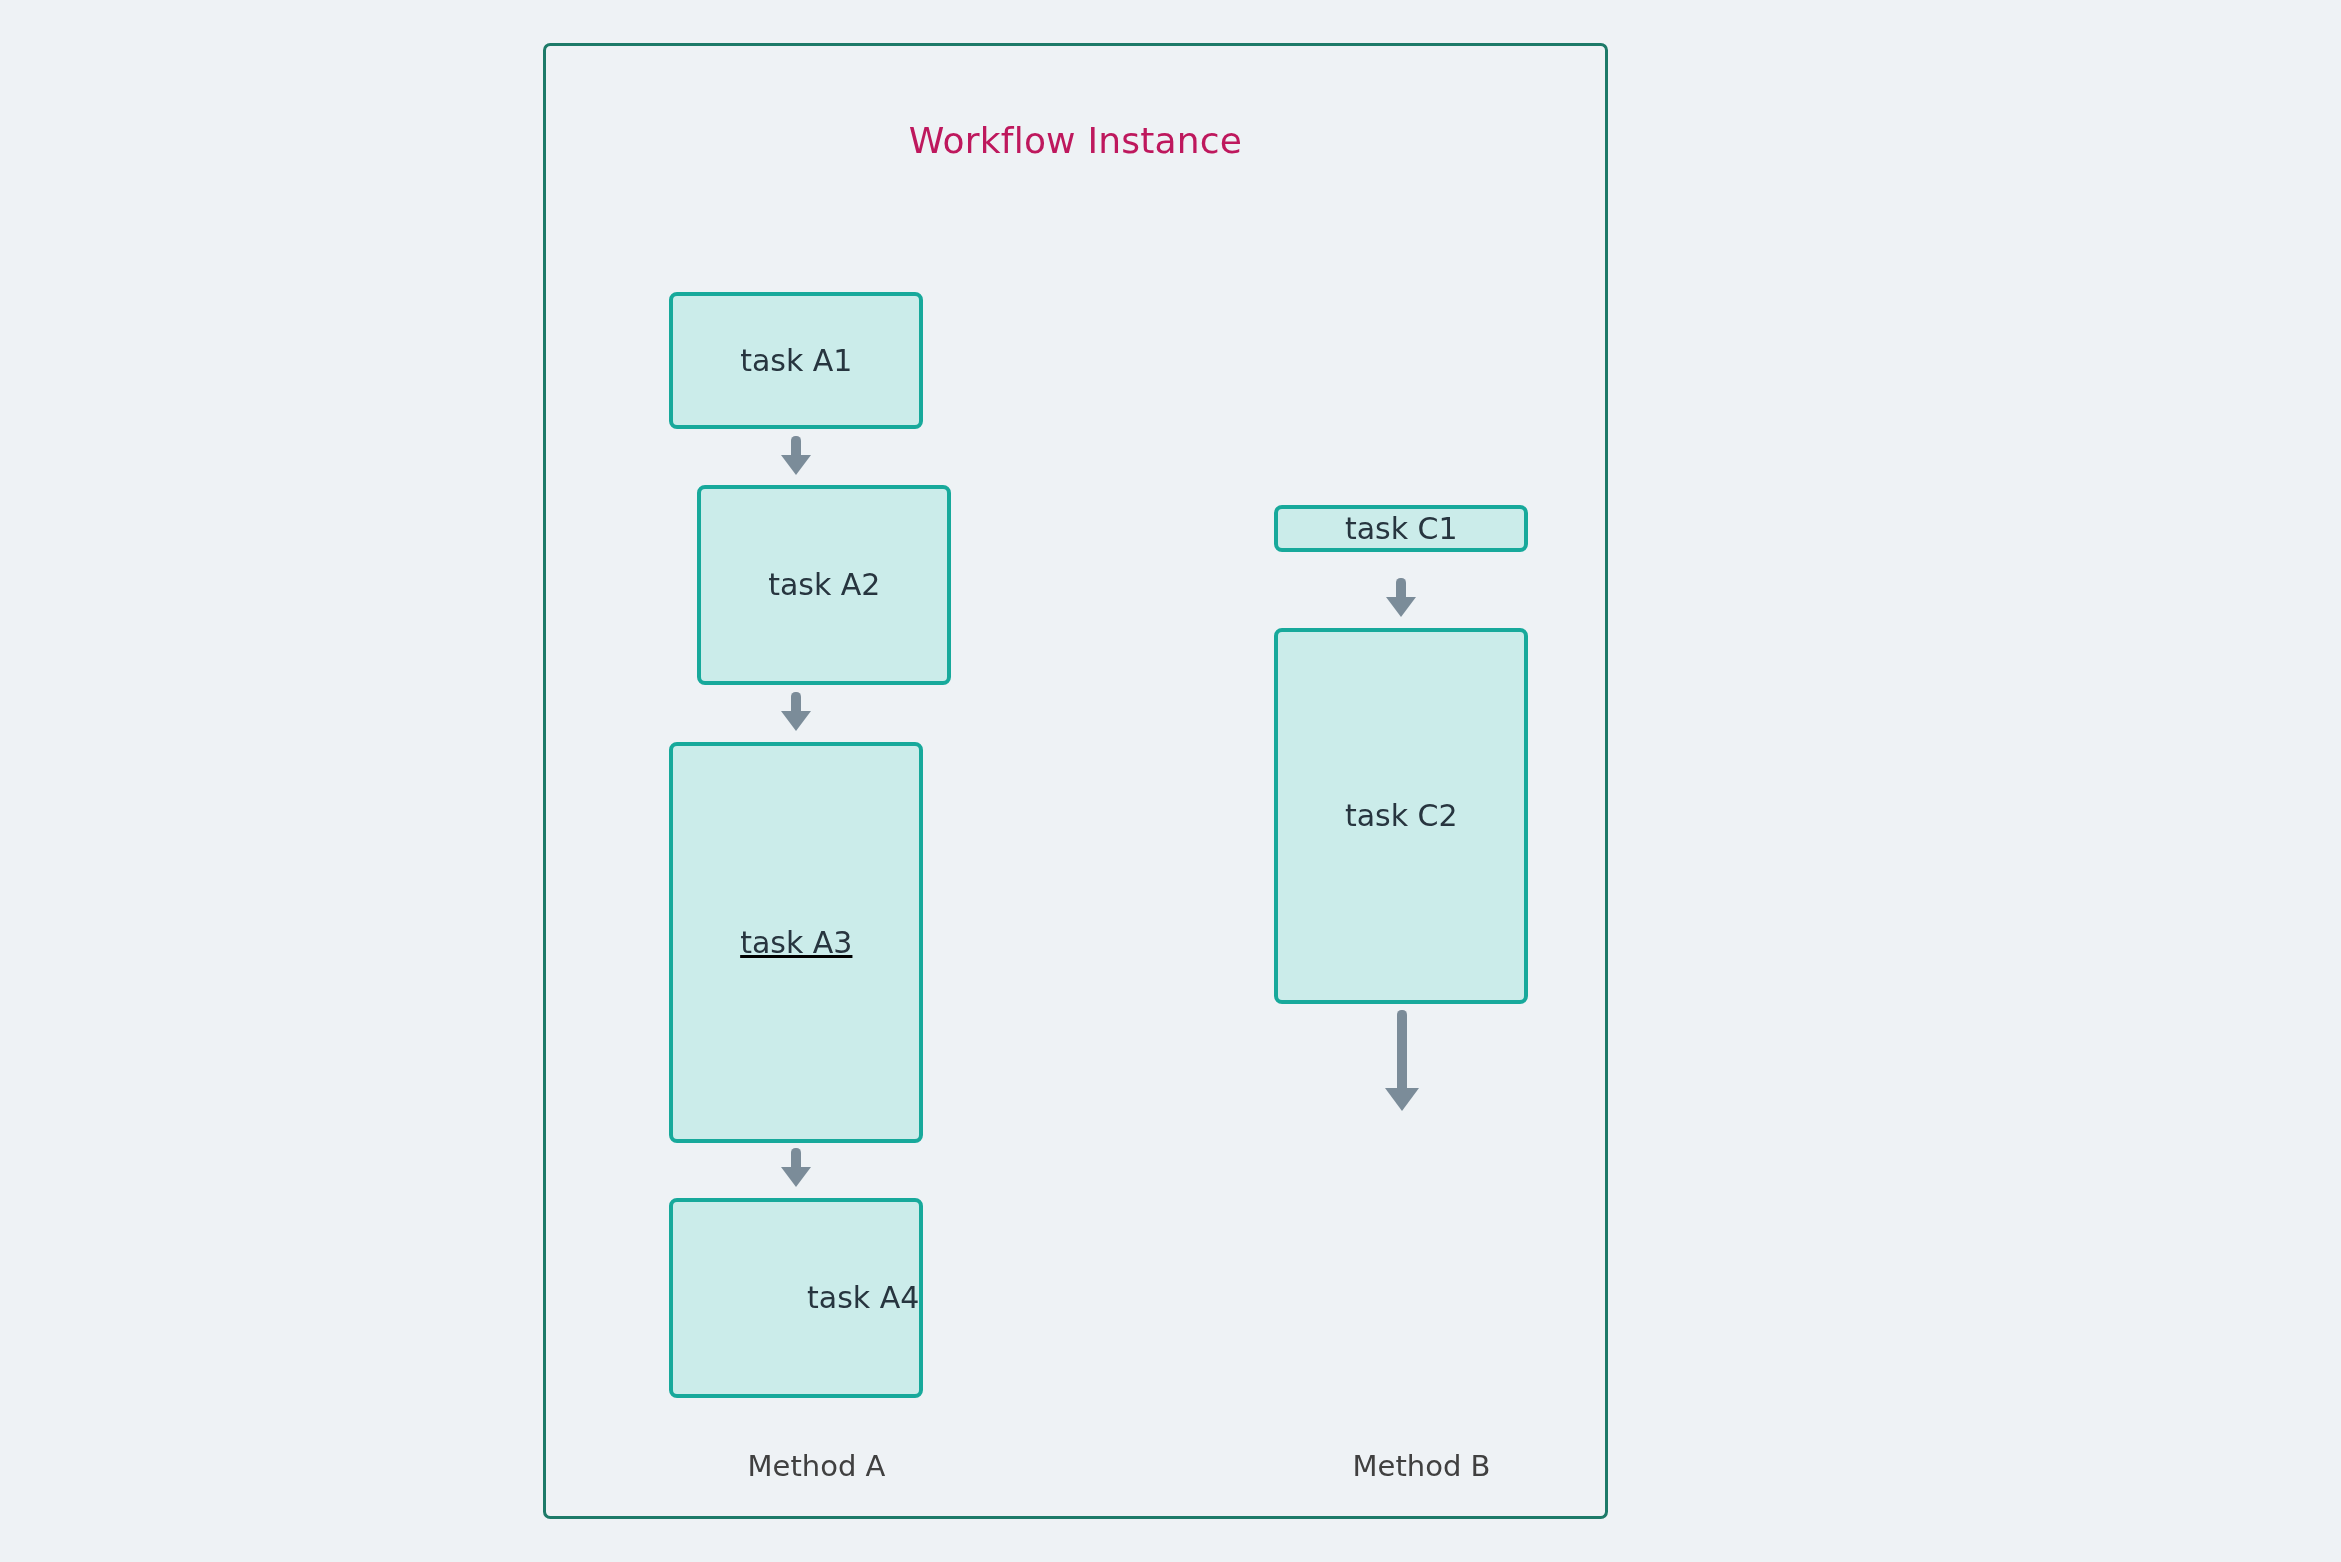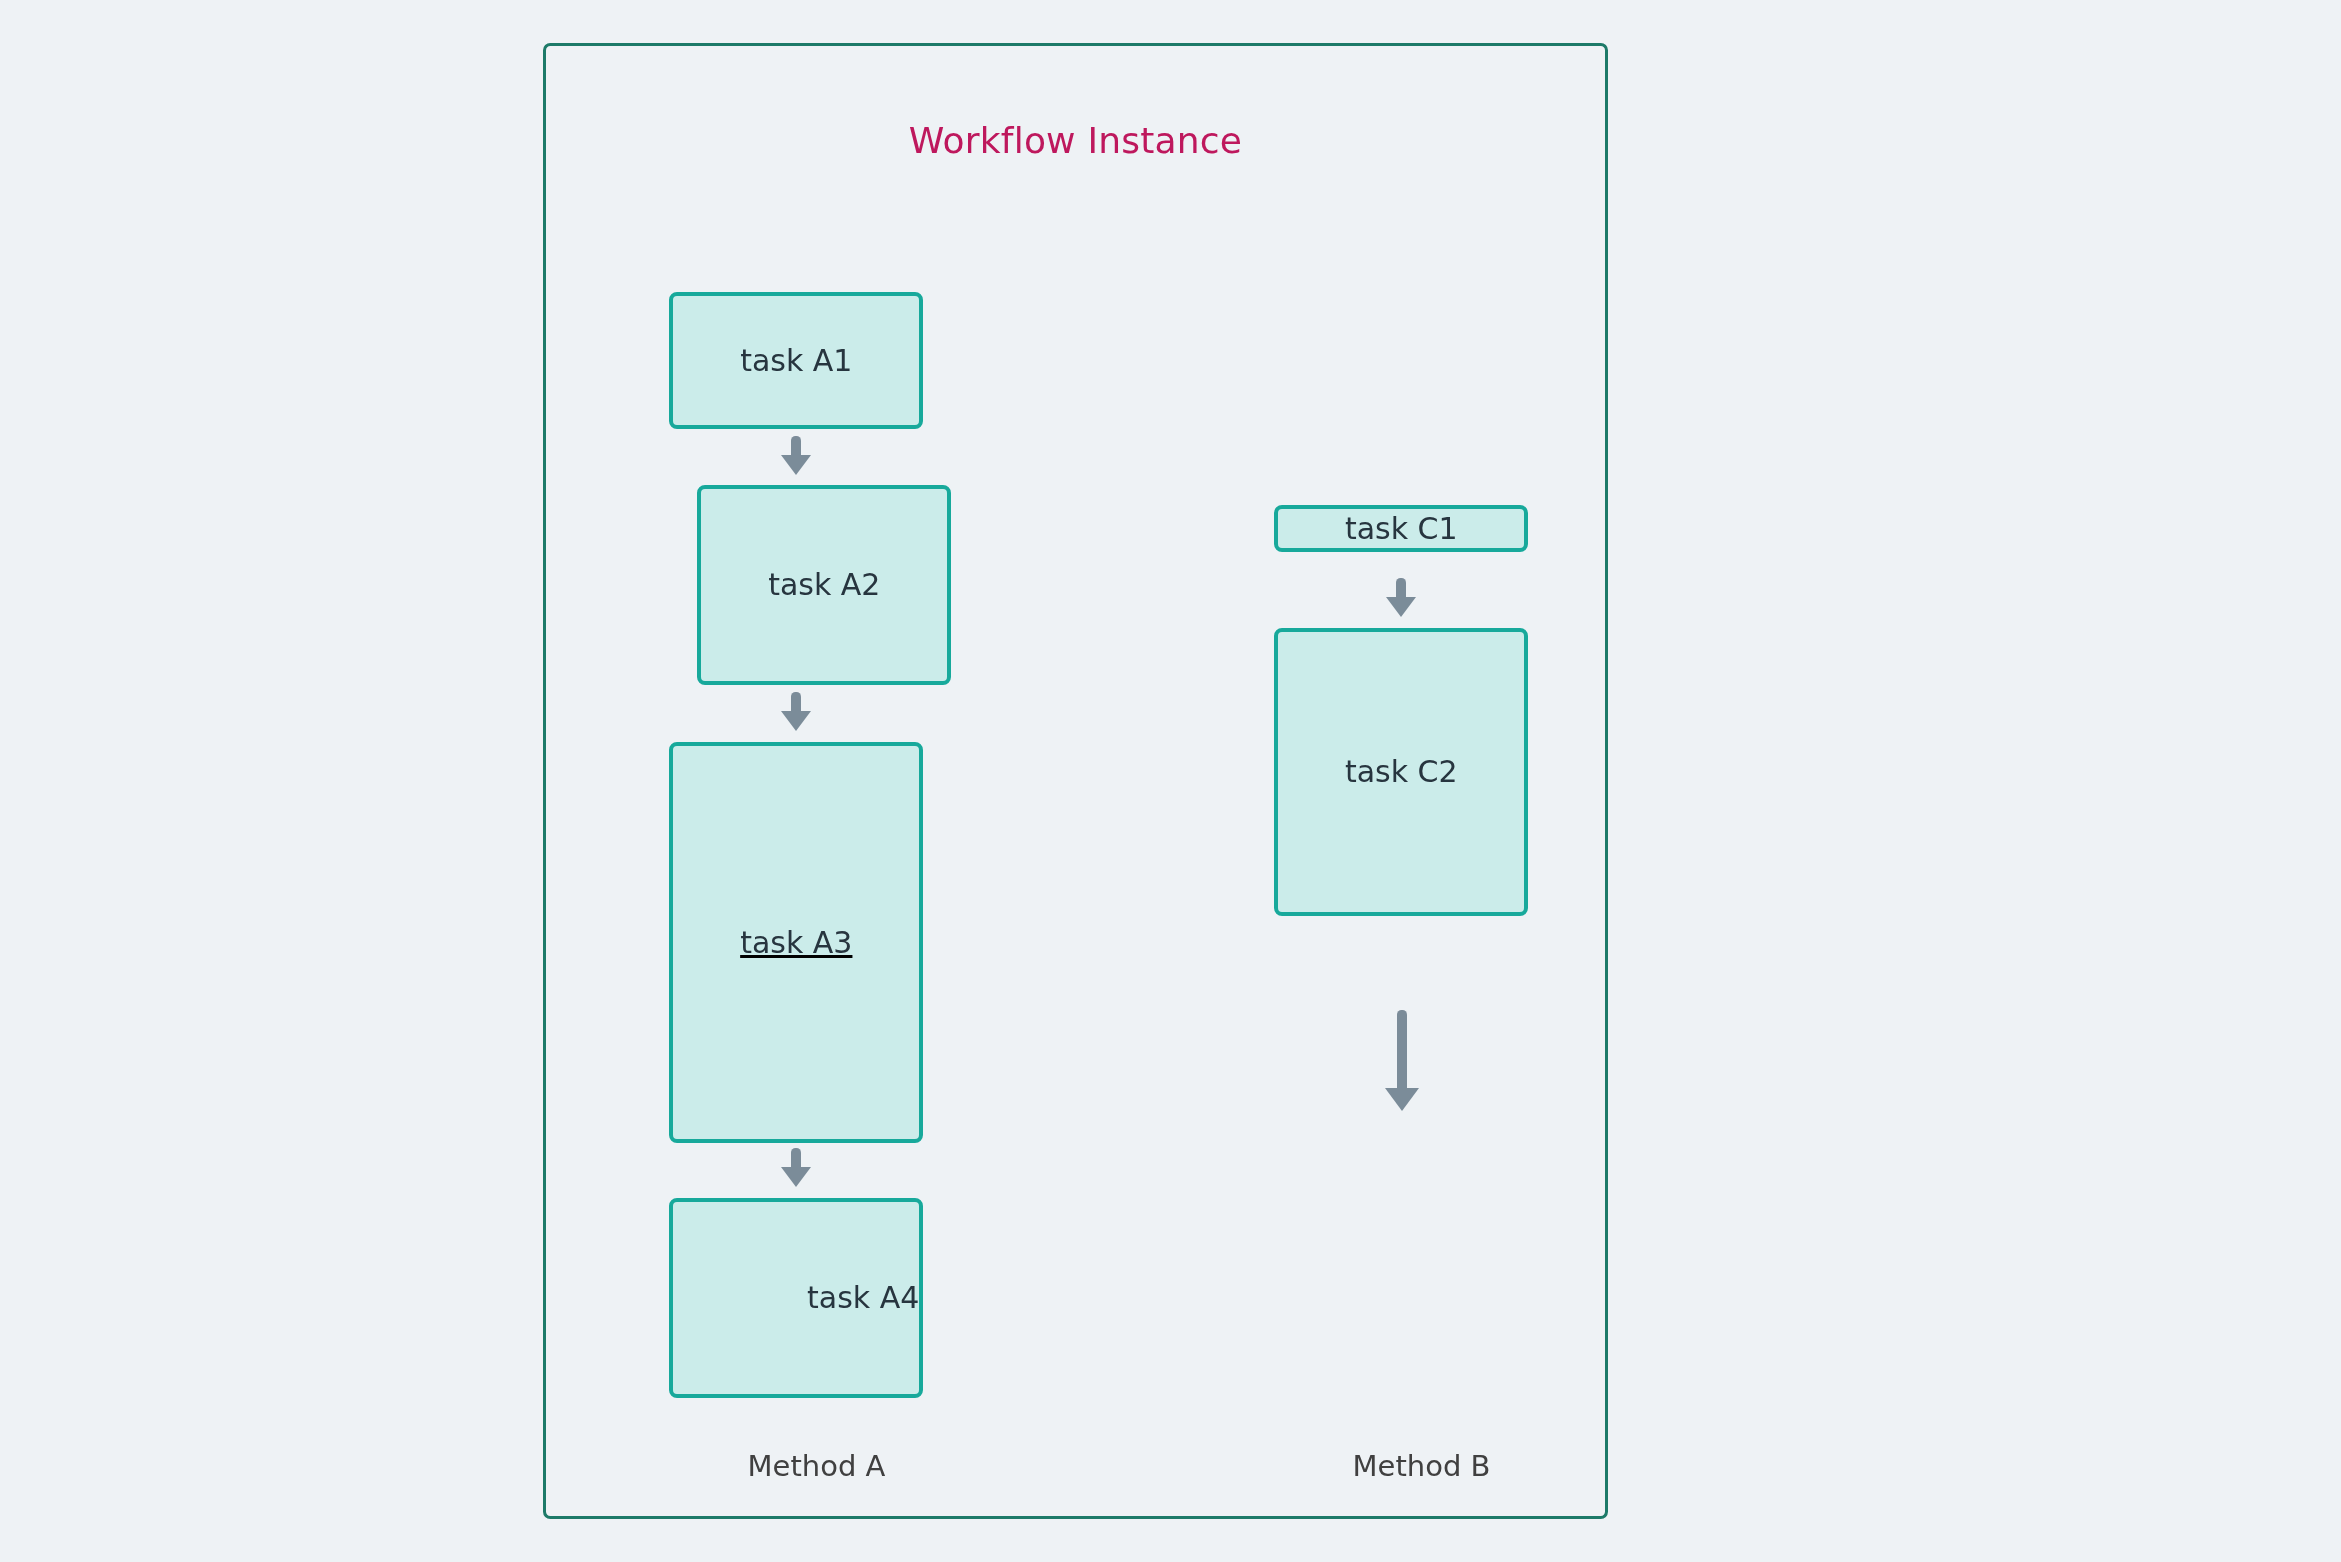--- a/index.html
+++ b/index.html
@@ -153,21 +153,21 @@
 
     <div class="task-box" style="left:15.3px; top:459px; width:254px; height:47px;">
       <span class="task-label">task C1</span>
     </div>
 
     <div class="arrow" style="left:127px; top:532px;">
       <div class="shaft" style="height:20px;"></div>
       <div class="head"></div>
     </div>
 
-    <div class="task-box" style="left:15.3px; top:582px; width:254px; height:288px;">
+    <div class="task-box" style="left:15.3px; top:582px; width:254px; height:376px;">
       <span class="task-label">task C2</span>
     </div>
 
     <div class="arrow long" style="left:126px; top:964px;">
       <div class="shaft" style="height:79px;"></div>
       <div class="head"></div>
     </div>
 
 
     <div class="method-label">Method B</div>

